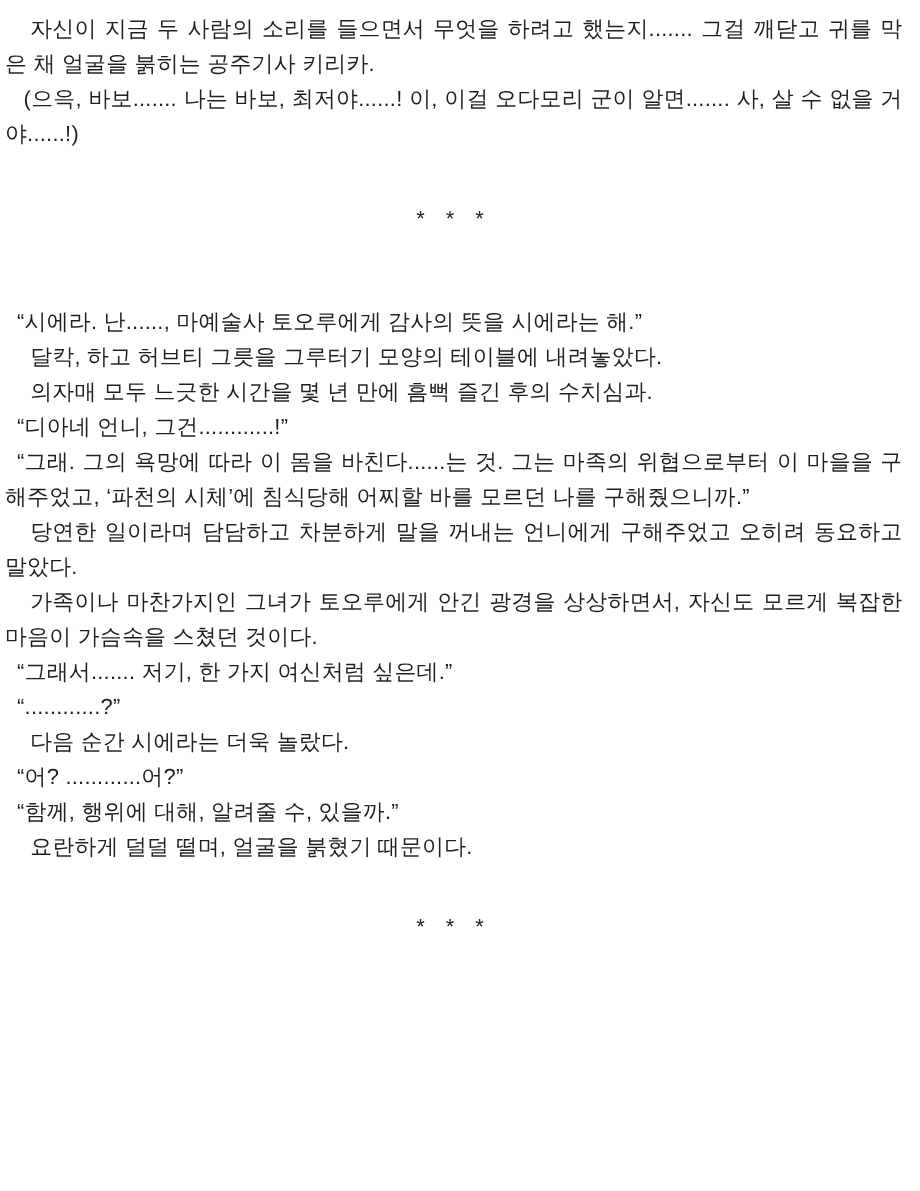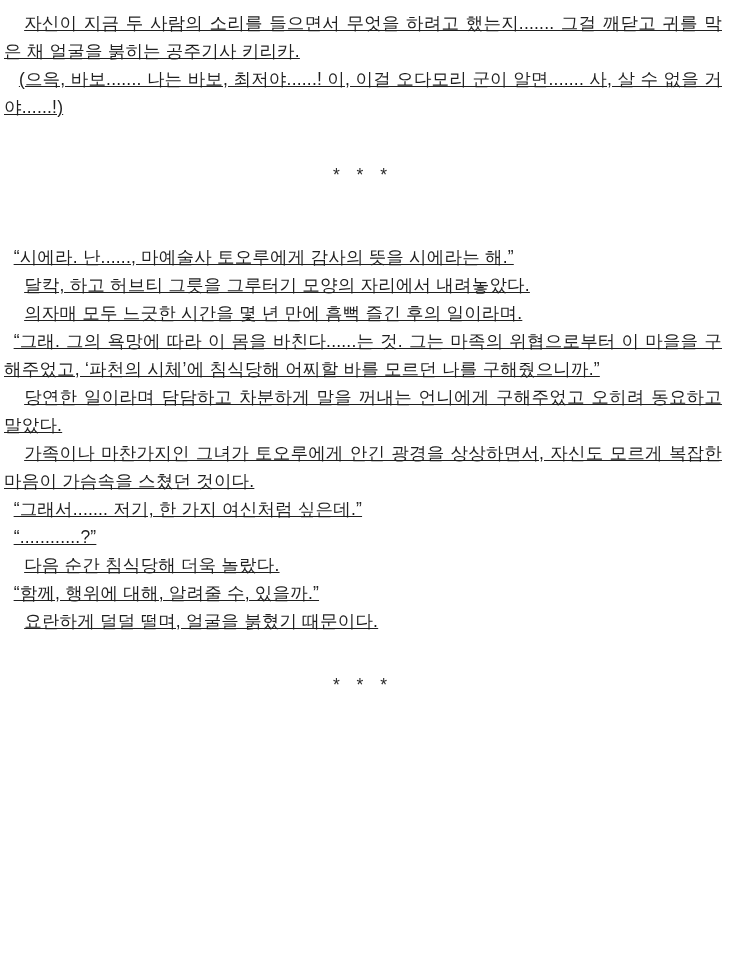--- a/index.html
+++ b/index.html
@@ -18,21 +18,20 @@
     font-family: "Liberation Sans", "DejaVu Sans", sans-serif;
     font-size: 17.5px;
     line-height: 28px;
     overflow: hidden;
   }
   .para {
     margin: 0;
     text-align: justify;
     word-break: break-all;
     letter-spacing: 0.2px;
-    text-decoration: underline;
   }
   .para.narrative { text-indent: 1.15em; }
   .para.aside     { text-indent: 0.85em; }
   .para.dialog    { text-indent: 0.55em; }
   .sep {
     text-align: center;
     letter-spacing: 6px;
     color: #2a2a2a;
   }
   .sep.sep-top    { margin: 40px 0 54px 0; }
@@ -41,25 +40,27 @@
 </head>
 <body>
 
 <div class="page">
   <p class="para narrative">자신이 지금 두 사람의 소리를 들으면서 무엇을 하려고 했는지....... 그걸 깨닫고 귀를 막은 채 얼굴을 붉히는 공주기사 키리카.</p>
   <p class="para aside">(으윽, 바보....... 나는 바보, 최저야......! 이, 이걸 오다모리 군이 알면....... 사, 살 수 없을 거야......!)</p>
 
   <div class="sep sep-top">* * *</div>
 
   <p class="para dialog">“시에라. 난......, 마예술사 토오루에게 감사의 뜻을 시에라는 해.”</p>
-  <p class="para narrative">달칵, 하고 허브티 그릇을 그루터기 모양의 자리에서 내려놓았다.</p>
-  <p class="para narrative">의자매 모두 느긋한 시간을 몇 년 만에 흠뻑 즐긴 후의 일이라며.</p>
+  <p class="para narrative">달칵, 하고 허브티 그릇을 그루터기 모양의 테이블에 내려놓았다.</p>
+  <p class="para narrative">의자매 모두 느긋한 시간을 몇 년 만에 흠뻑 즐긴 후의 수치심과.</p>
+  <p class="para dialog">“디아네 언니, 그건............!”</p>
   <p class="para dialog">“그래. 그의 욕망에 따라 이 몸을 바친다......는 것. 그는 마족의 위협으로부터 이 마을을 구해주었고, ‘파천의 시체’에 침식당해 어찌할 바를 모르던 나를 구해줬으니까.”</p>
   <p class="para narrative">당연한 일이라며 담담하고 차분하게 말을 꺼내는 언니에게 구해주었고 오히려 동요하고 말았다.</p>
   <p class="para narrative">가족이나 마찬가지인 그녀가 토오루에게 안긴 광경을 상상하면서, 자신도 모르게 복잡한 마음이 가슴속을 스쳤던 것이다.</p>
   <p class="para dialog">“그래서....... 저기, 한 가지 여신처럼 싶은데.”</p>
   <p class="para dialog">“............?”</p>
-  <p class="para narrative">다음 순간 침식당해 더욱 놀랐다.</p>
+  <p class="para narrative">다음 순간 시에라는 더욱 놀랐다.</p>
+  <p class="para dialog">“어? ............어?”</p>
   <p class="para dialog">“함께, 행위에 대해, 알려줄 수, 있을까.”</p>
   <p class="para narrative">요란하게 덜덜 떨며, 얼굴을 붉혔기 때문이다.</p>
 
   <div class="sep sep-bottom">* * *</div>
 </div>
 
 </body></html>

